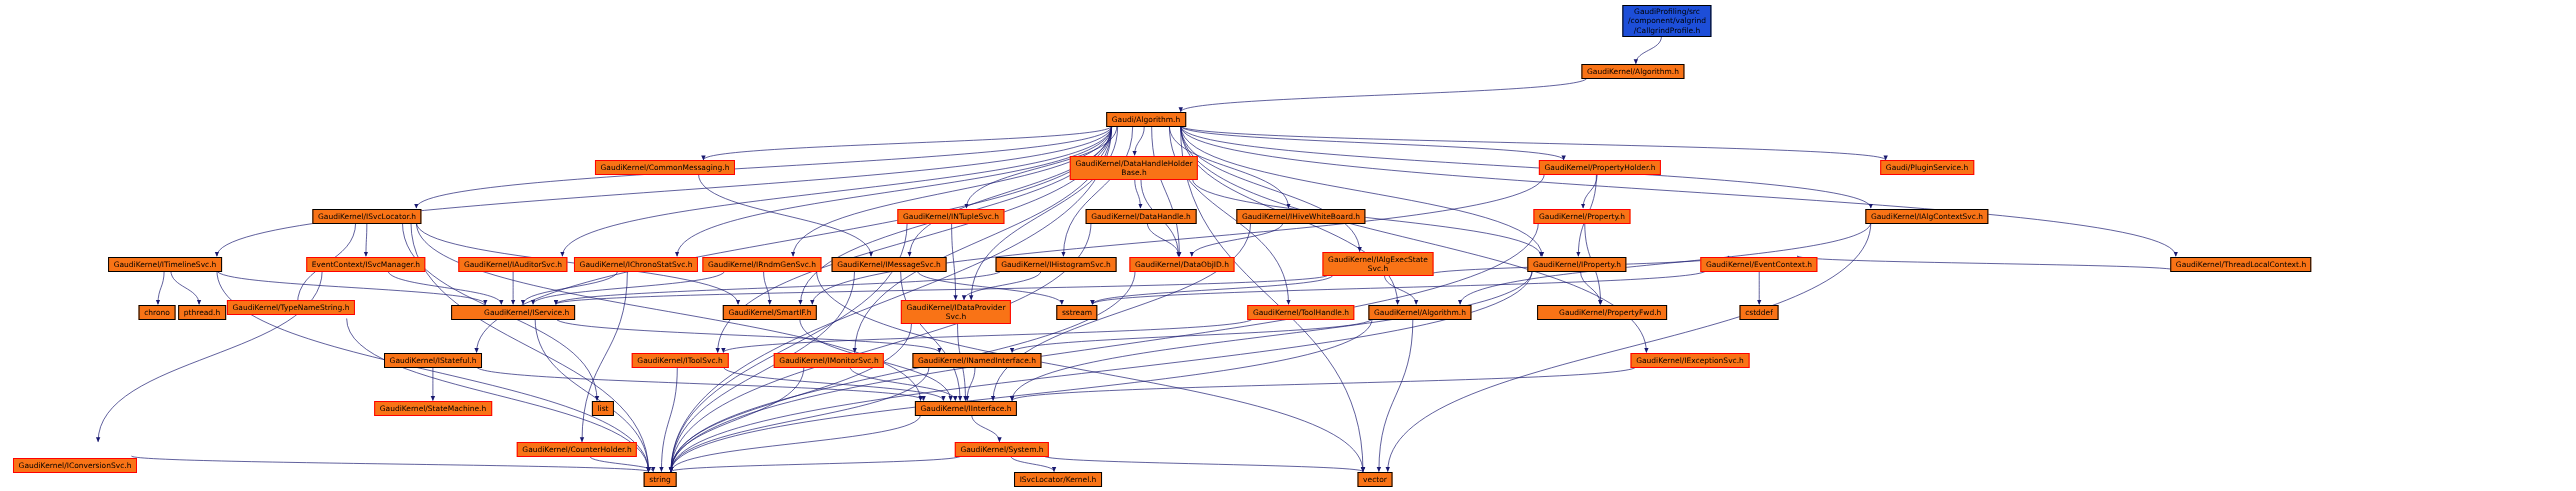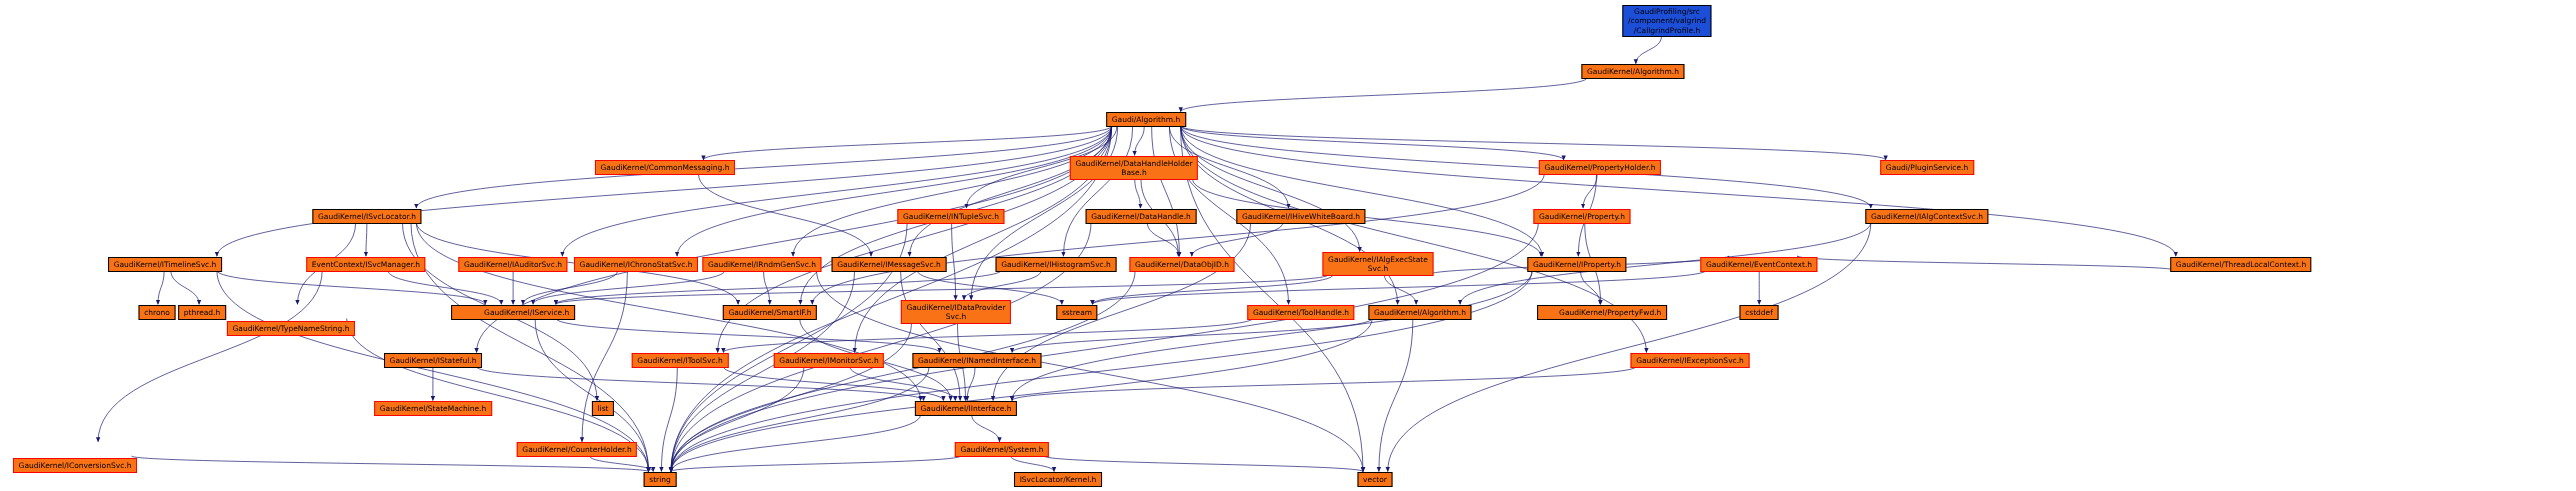--- a/index.html
+++ b/index.html
@@ -176,21 +176,21 @@
     <div class="node" style="left: 889px; top: 257px;">GaudiKernel/IMessageSvc.h</div>
     <div class="node" style="left: 1056px; top: 257px;">GaudiKernel/IHistogramSvc.h</div>
     <div class="node red" style="left: 1182px; top: 257px;">GaudiKernel/DataObjID.h</div>
     <div class="node red" style="left: 1378px; top: 252px;">GaudiKernel/IAlgExecState
 Svc.h</div>
     <div class="node" style="left: 1577px; top: 257px;">GaudiKernel/IProperty.h</div>
     <div class="node red" style="left: 1759px; top: 257px;">GaudiKernel/EventContext.h</div>
     <div class="node" style="left: 2241px; top: 257px;">GaudiKernel/ThreadLocalContext.h</div>
     <div class="node" style="left: 157px; top: 305px;">chrono</div>
     <div class="node" style="left: 202px; top: 305px;">pthread.h</div>
-    <div class="node red" style="left: 291px; top: 321px;">GaudiKernel/TypeNameString.h</div>
+    <div class="node red" style="left: 291px; top: 300px;">GaudiKernel/TypeNameString.h</div>
     <div class="node" style="left: 513px; top: 305px; padding-left: 32px;">GaudiKernel/IService.h</div>
     <div class="node" style="left: 770px; top: 305px;">GaudiKernel/SmartIF.h</div>
     <div class="node red" style="left: 956px; top: 300px;">GaudiKernel/IDataProvider
 Svc.h</div>
     <div class="node" style="left: 1077px; top: 305px;">sstream</div>
     <div class="node red" style="left: 1301px; top: 305px;">GaudiKernel/ToolHandle.h</div>
     <div class="node" style="left: 1420px; top: 305px;">GaudiKernel/Algorithm.h</div>
     <div class="node" style="left: 1602px; top: 305px; padding-left: 21px;">GaudiKernel/PropertyFwd.h</div>
     <div class="node" style="left: 1759px; top: 305px;">cstddef</div>
     <div class="node" style="left: 433px; top: 353px;">GaudiKernel/IStateful.h</div>

